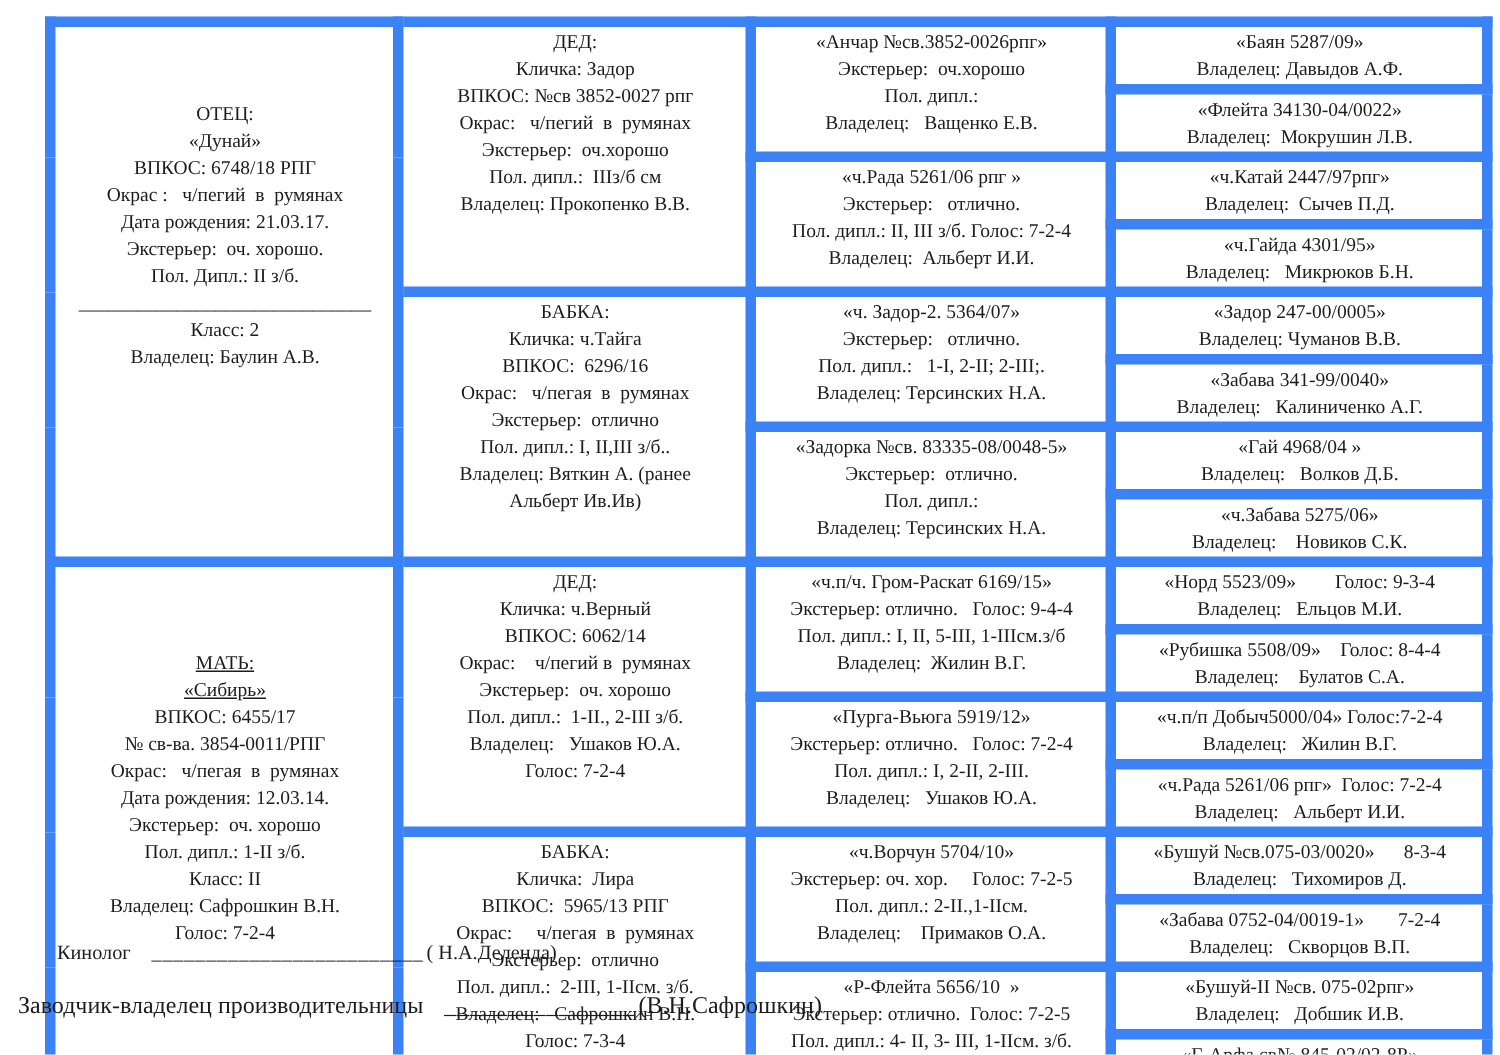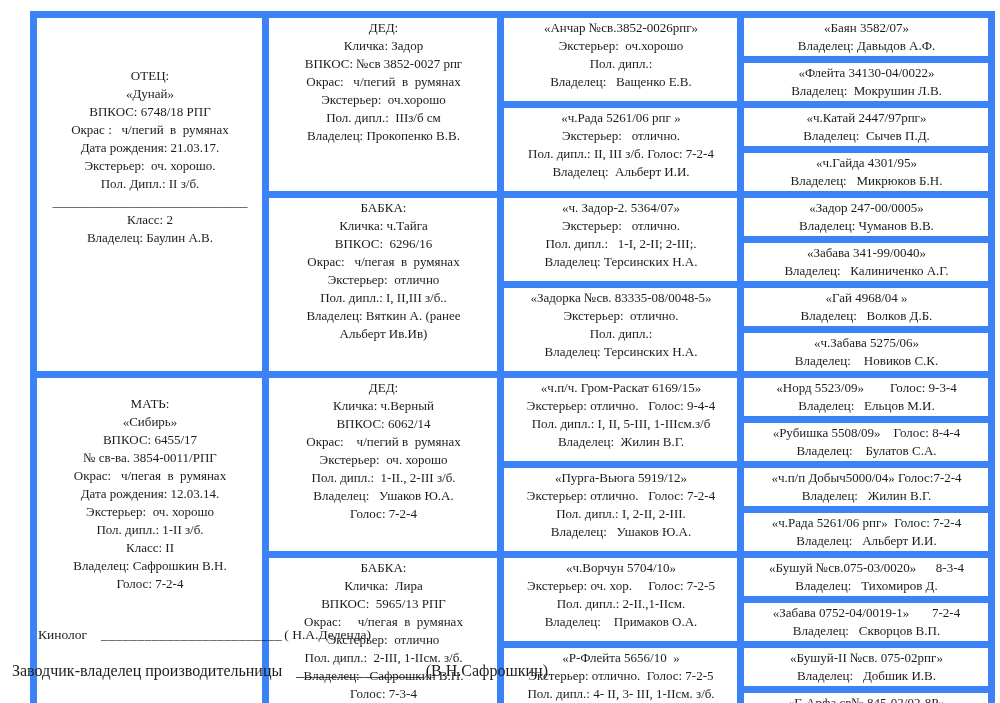--- a/index.html
+++ b/index.html
@@ -34,21 +34,21 @@
     line-height: 18px;
     white-space: pre-wrap;
   }
   .cell-body {
     font-size: 13px;
     line-height: 18px;
     white-space: pre-wrap;
     text-align: center;
   }
   .pad-father { padding-top: 48px; }
-  .pad-mother { padding-top: 16px; }
+  .pad-mother { padding-top: 54px; text-decoration: underline; }
   .footer-row1 {
     position: absolute;
     top: 627px; left: 38px; width: 937px;
     display: flex;
     justify-content: space-between;
     font-size: 13.5px;
     flex-direction: column;
   }
   .footer-row2 {
     position: absolute;
@@ -92,21 +92,21 @@
 Пол. дипл.:  IIIз/б см
 Владелец: Прокопенко В.В.</div>
       </td>
       <td rowspan="2">
         <div class="cell-body">«Анчар №св.3852-0026рпг»
 Экстерьер:  оч.хорошо
 Пол. дипл.:
 Владелец:   Ващенко Е.В.</div>
       </td>
       <td>
-        <div class="cell-body">«Баян 3582/07»
+        <div class="cell-body">«Баян 5287/09»
 Владелец: Давыдов А.Ф.</div>
       </td>
     </tr>
     <tr>
       <td>
         <div class="cell-body">«Флейта 34130-04/0022»
 Владелец:  Мокрушин Л.В.</div>
       </td>
     </tr>
     <tr>

